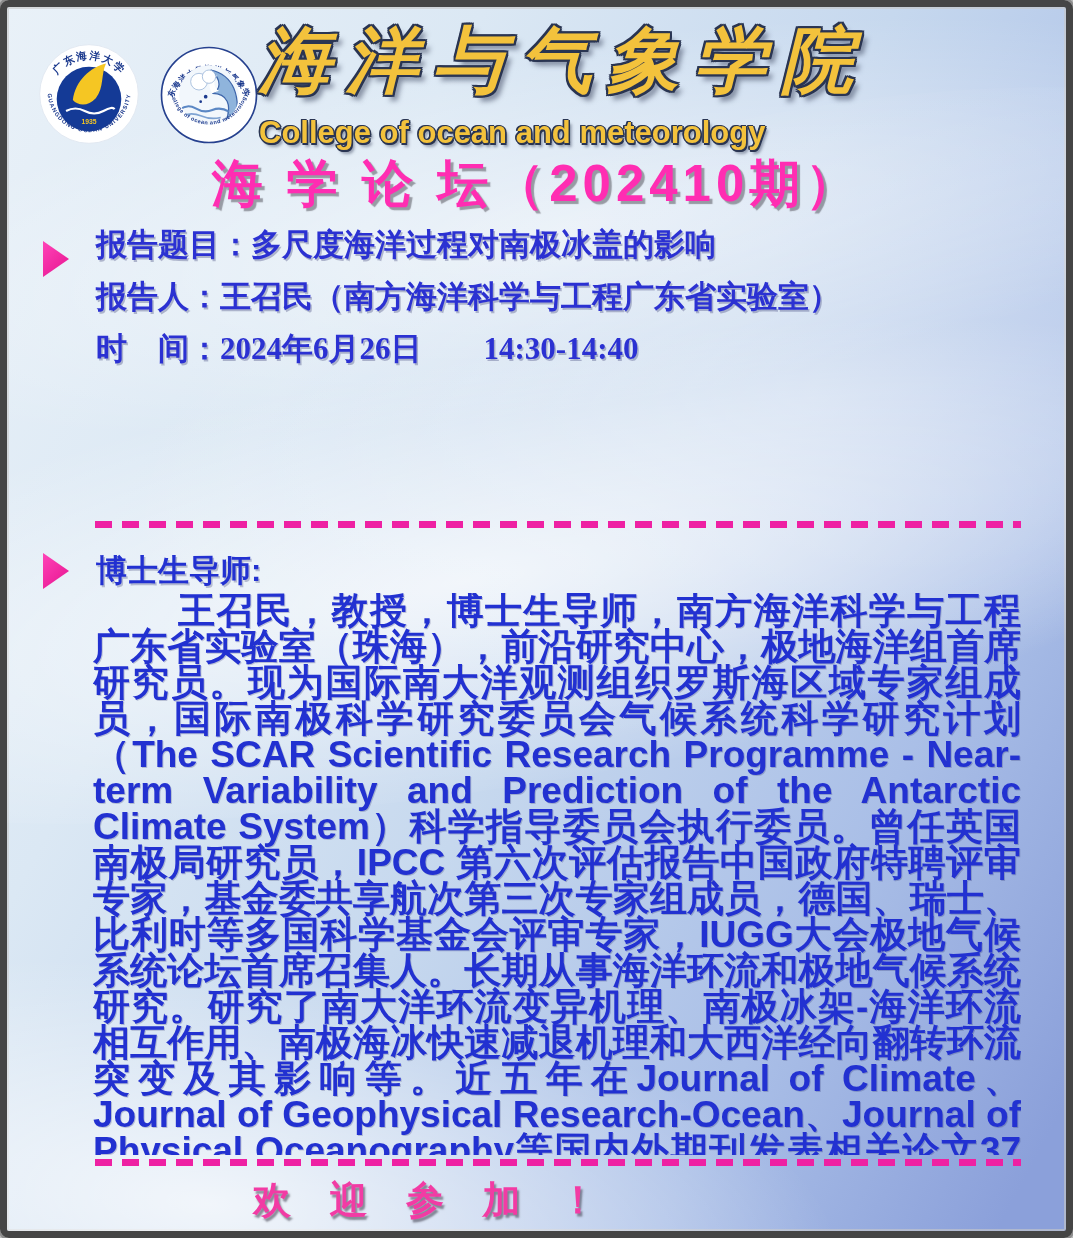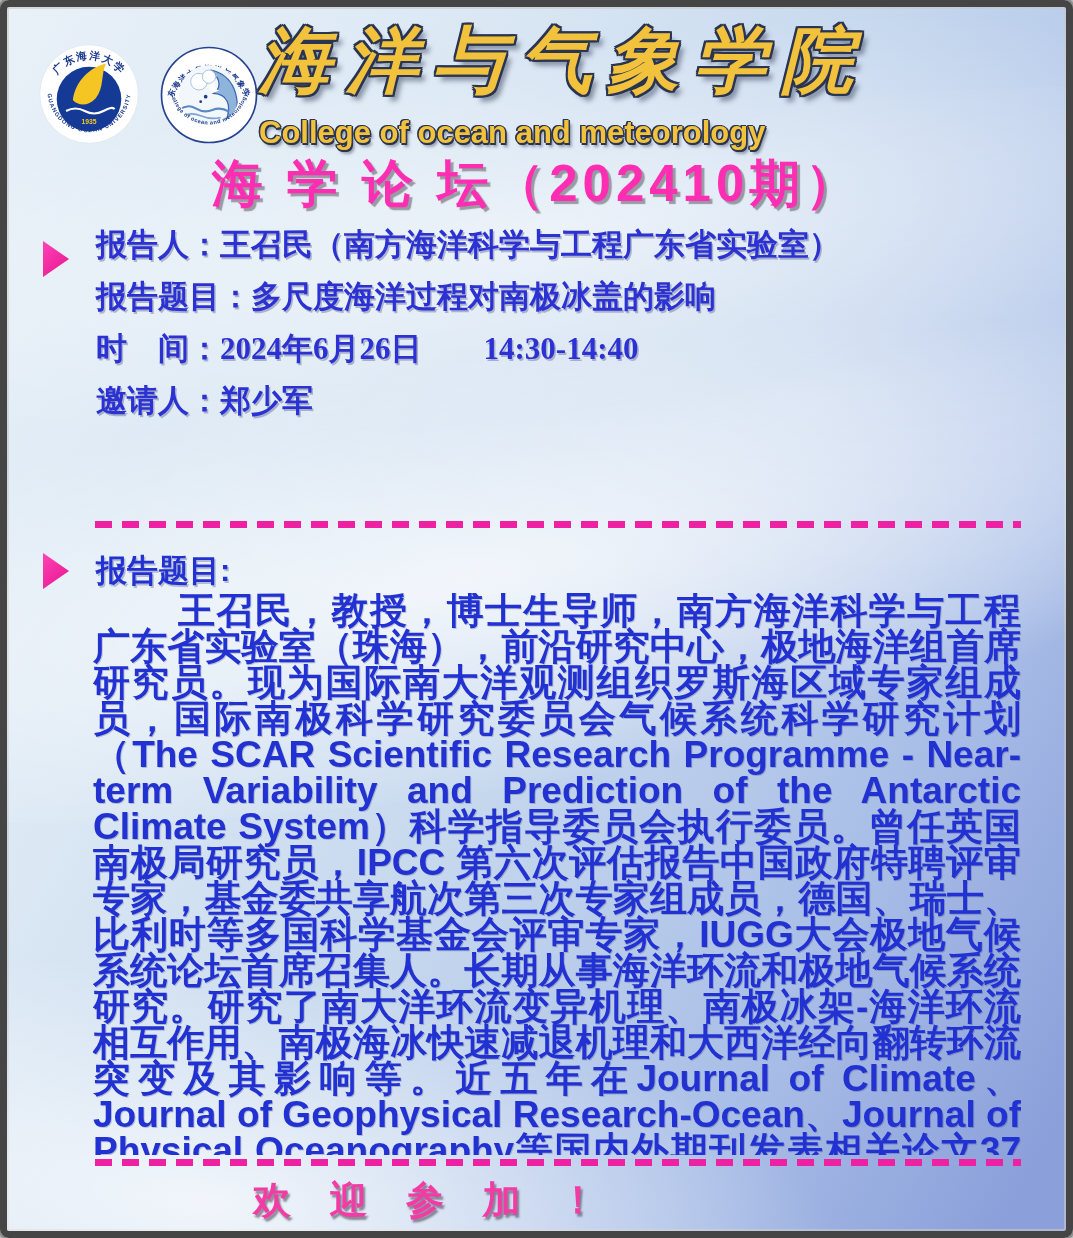--- a/index.html
+++ b/index.html
@@ -199,29 +199,28 @@
   </svg>
 
   <div class="header-block">
     <div class="title-cn">海洋与气象学院</div>
     <div class="title-en">College of ocean and meteorology</div>
   </div>
   <div class="forum-title">海 学 论 坛（202410期）</div>
 
   <div class="bullet bullet-1"></div>
   <div class="details">
+    <div class="detail-line">报告题目：多尺度海洋过程对南极冰盖的影响</div>
     <div class="detail-line">报告人：王召民（南方海洋科学与工程广东省实验室）</div>
-    <div class="detail-line">报告题目：多尺度海洋过程对南极冰盖的影响</div>
     <div class="detail-line">时　间：2024年6月26日　　14:30-14:40</div>
-    <div class="detail-line">邀请人：郑少军</div>
   </div>
 
   <div class="divider divider-1"></div>
 
   <div class="bullet bullet-2"></div>
-  <div class="section-label">报告题目:</div>
+  <div class="section-label">博士生导师:</div>
   <div class="bio">王召民，教授，博士生导师，南方海洋科学与工程广东省实验室（珠海），前沿研究中心，极地海洋组首席研究员。现为国际南大洋观测组织罗斯海区域专家组成员，国际南极科学研究委员会气候系统科学研究计划（The SCAR Scientific Research Programme - Near-term Variability and Prediction of the Antarctic Climate System）科学指导委员会执行委员。曾任英国南极局研究员，IPCC 第六次评估报告中国政府特聘评审专家，基金委共享航次第三次专家组成员，德国、瑞士、比利时等多国科学基金会评审专家，IUGG大会极地气候系统论坛首席召集人。长期从事海洋环流和极地气候系统研究。研究了南大洋环流变异机理、南极冰架-海洋环流相互作用、南极海冰快速减退机理和大西洋经向翻转环流突变及其影响等。近五年在Journal of Climate、Journal of Geophysical Research-Ocean、Journal of Physical Oceanography等国内外期刊发表相关论文37篇（其中第一或通信作者论文26篇）。主持973课题、基金委极地专项和面上项目、国家极地考察办公室创新平台项目。获加拿大气象与海洋学会最佳博士论文奖，日本海洋学会Hidaka奖。</div>
 
   <div class="divider divider-2"></div>
 
   <div class="welcome">欢 迎 参 加 ！</div>
 
 </div>
 
 </body></html>

